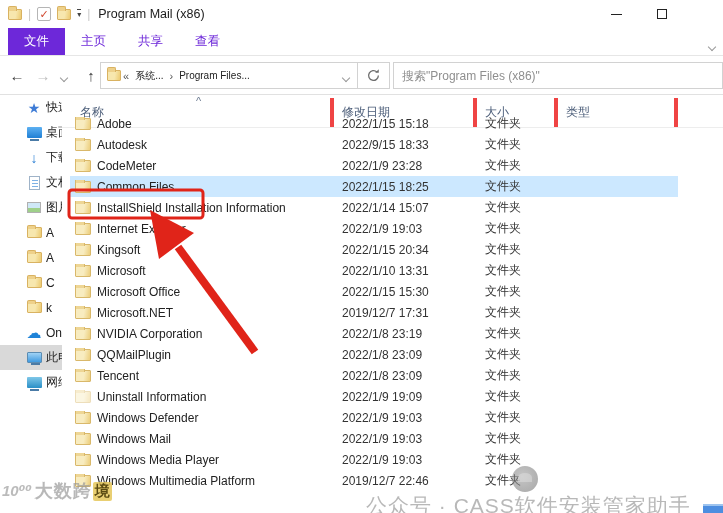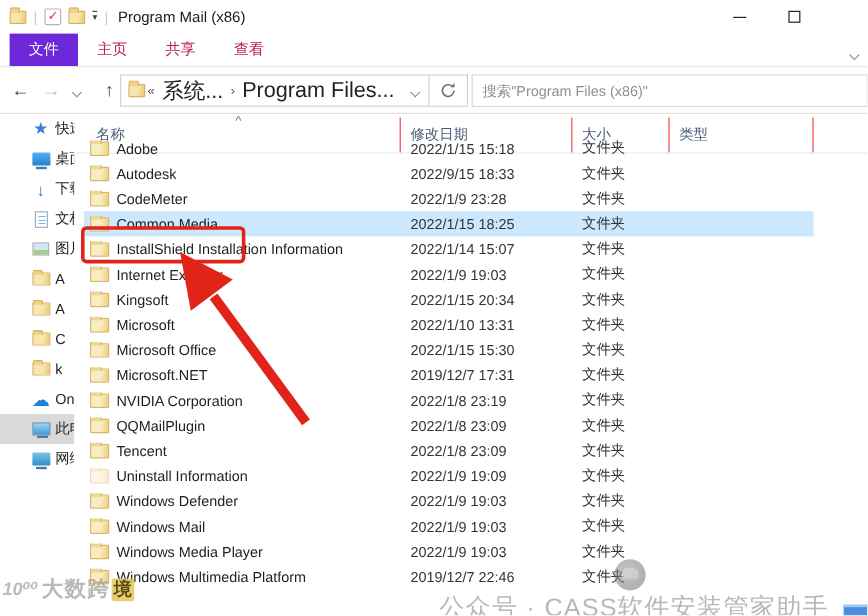--- a/index.html
+++ b/index.html
@@ -15,33 +15,33 @@
   .qat-check{width:14px;height:14px;border:1px solid #b5b5b5;background:#fff;border-radius:2px;font-size:11px;line-height:12px;text-align:center;color:#d0452c;font-weight:bold;}
   .qat-caret{font-size:8px;color:#444;border-top:1px solid #444;line-height:8px;padding-top:1px;}
   .win-title{margin-left:8px;font-size:12.5px;color:#1a1a1a;white-space:nowrap;}
   .win-controls{position:absolute;right:38px;top:0;height:28px;display:flex;}
   .wc{width:46px;height:28px;display:flex;align-items:center;justify-content:center;color:#222;}
   .wc .min-glyph{display:block;width:11px;height:1px;background:#222;}
   .wc .max-glyph{display:block;width:10px;height:10px;border:1px solid #222;}
 
   
   .ribbon{position:absolute;left:0;top:28px;width:723px;height:28px;border-bottom:1px solid #e6e6e6;display:flex;align-items:stretch;}
-  .tab{padding:0 16px;display:flex;align-items:center;font-size:12.5px;color:#be185d;}
+  .tab{padding:0 16px;display:flex;align-items:center;font-size:12.5px;color:#6d28d9;}
   .tab.active{background:#6d28d9;color:#fff;margin-left:8px;}
   .ribbon-expand{position:absolute;right:4px;top:8px;width:10px;height:10px;}
   .chev-down{display:inline-block;width:6px;height:6px;border-right:1px solid #999;border-bottom:1px solid #999;transform:rotate(45deg);}
 
   
   .navrow{position:absolute;left:0;top:56px;width:723px;height:39px;border-bottom:1px solid #e1e1e1;display:flex;align-items:center;}
   .navbtn{font-size:15px;width:26px;text-align:center;color:#3c3c3c;}
   .navbtn.disabled{color:#bdbdbd;}
   .navbtn.small{width:16px;}
   .addr{position:absolute;left:100px;top:6px;width:258px;height:27px;border:1px solid #d2d2d2;display:flex;align-items:center;padding:0 4px 0 6px;}
   .addr .mini-folder{flex:0 0 auto;}
-  .crumb{font-size:18px;color:#222;margin:0 4px;white-space:nowrap;}
+  .crumb{font-size:10px;color:#222;margin:0 4px;white-space:nowrap;}
   .crumb-sep{font-size:11px;color:#555;margin:0 2px;}
   .addr-caret{margin-left:auto;padding-right:4px;}
   .refreshbox{position:absolute;left:358px;top:6px;width:32px;height:27px;border:1px solid #d2d2d2;border-left:none;display:flex;align-items:center;justify-content:center;}
   .searchbox{position:absolute;left:393px;top:6px;width:330px;height:27px;border:1px solid #d2d2d2;}
   .searchbox input{width:100%;height:100%;border:none;outline:none;font-size:12px;color:#555;padding:0 8px;background:#fff;}
   .searchbox input::placeholder{color:#8f8f8f;opacity:1;}
 
   
   .sidebar{position:absolute;left:0;top:95px;width:62px;height:418px;overflow:hidden;}
   .side-item{position:relative;height:25px;display:flex;align-items:center;padding-left:26px;white-space:nowrap;font-size:12px;color:#222;}
@@ -57,21 +57,21 @@
   .shape-monitor.net{background:linear-gradient(180deg,#7fc7e8,#2a8fc7);}
   .shape-doc{width:11px;height:14px;background:#fff;border:1px solid #9fb3c8;position:relative;}
   .shape-doc::after{content:"";position:absolute;left:2px;top:3px;width:6px;height:8px;
     background:repeating-linear-gradient(180deg,#7fb2e5 0 1px,transparent 1px 3px);}
   .shape-pic{width:14px;height:11px;border:1px solid #b0b0b0;background:linear-gradient(180deg,#cfe8f7 55%,#9fd08a 55%);}
   .side-folder{position:relative;width:15px;height:11px;background:linear-gradient(100deg,#f7e7ae 55%,#ecca70);border:1px solid #d9b261;border-radius:1px;}
   .side-folder::before{content:"";position:absolute;top:-3px;left:-1px;width:7px;height:3px;background:#eed18b;border:1px solid #d9b261;border-bottom:none;border-radius:2px 2px 0 0;}
 
   
   .list-header{position:absolute;left:62px;top:98px;width:661px;height:30px;display:flex;border-bottom:1px solid #ededed;font-size:12px;color:#4a5c78;}
-  .hcell{display:flex;align-items:center;border-right:1px solid #ef4444;padding-left:8px;}
+  .hcell{display:flex;align-items:center;border-right:4px solid #ef4444;padding-left:8px;}
   .hcell.name{width:272px;padding-left:18px;}
   .hcell.date{width:143px;}
   .hcell.type{width:120px;}
   .hcell.size{width:81px;}
   .sort-caret{position:absolute;left:134px;top:-3px;color:#6b7a90;font-size:11px;}
 
   
   .rows{position:absolute;left:70px;top:113px;width:608px;}
   .row{display:flex;height:21px;align-items:center;font-size:12px;color:#222;}
   .row.selected{background:#cce8ff;}
@@ -269,21 +269,21 @@
         <span class="fname">CodeMeter</span>
       </div>
       <div class="cell date">2022/1/9 23:28</div>
       <div class="cell type">文件夹</div>
       <div class="cell size"></div>
     </div>
 
     <div class="row selected">
       <div class="cell name">
         <span class="ficon"></span>
-        <span class="fname">Common Media</span>
+        <span class="fname">Common Files</span>
       </div>
       <div class="cell date">2022/1/15 18:25</div>
       <div class="cell type">文件夹</div>
       <div class="cell size"></div>
     </div>
 
     <div class="row">
       <div class="cell name">
         <span class="ficon"></span>
         <span class="fname">InstallShield Installation Information</span>

